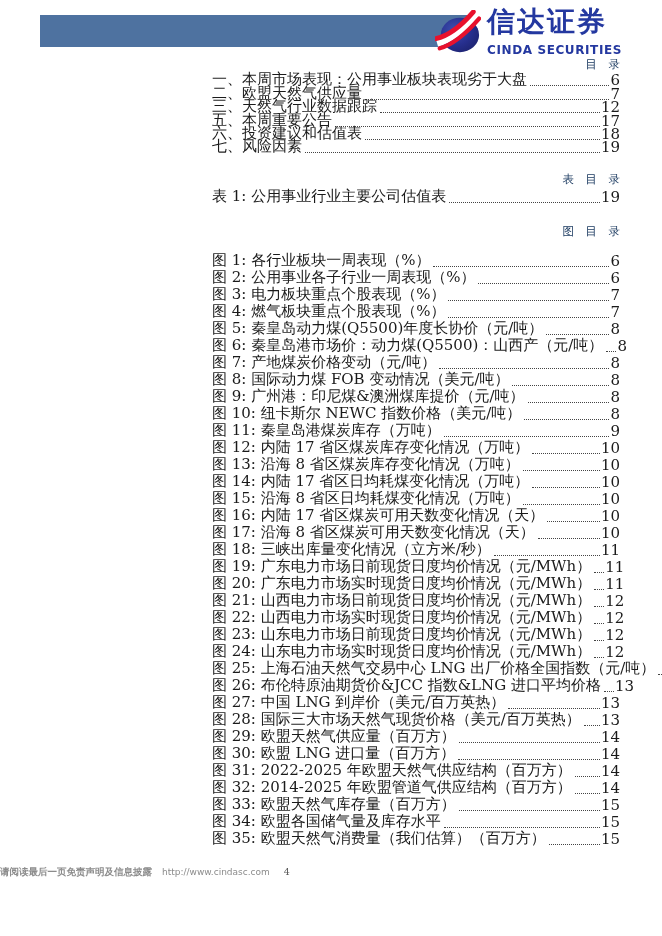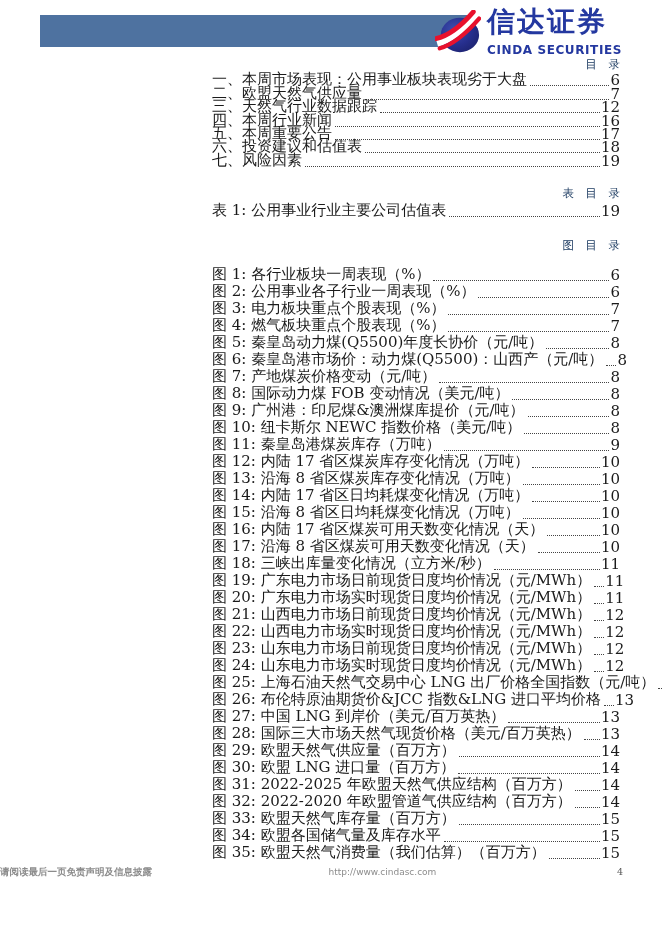--- a/index.html
+++ b/index.html
@@ -44,21 +44,21 @@
   .table-list .row, .figure-list .row { height:17px; }
   .row .label { white-space:nowrap; }
   .row .leader {
     flex:1 1 auto; border-bottom:1px dotted #444; margin:0 1px 3px 3px;
     min-width:10px;
   }
   .row .pagenum { color:#1a1a1a; }
   
   .footer {
     position:absolute; top:866px; left:0; right:39px;
-    display:flex; justify-content:space-between; align-items:baseline; gap:10px;
+    display:flex; justify-content:flex-start; align-items:baseline; gap:10px;
     font-size:9.5px; color:#8c8c8c;
   }
   .footer .disclaimer { font-weight:bold; }
   .footer .site-url {
     font-family:"DejaVu Sans","Liberation Sans",sans-serif; font-size:9px;
     color:#8c8c8c; text-decoration:none;
   }
   .footer .page-no { color:#595959; margin-left:4px; }
 </style>
 </head>
@@ -105,25 +105,20 @@
           <span class="leader"></span>
           <span class="pagenum">7</span>
         </div>
 
         <div class="row">
           <span class="label">三、天然气行业数据跟踪</span>
           <span class="leader"></span>
           <span class="pagenum">12</span>
         </div>
 
-        <div class="row">
-          <span class="label">四、本周行业新闻</span>
-          <span class="leader"></span>
-          <span class="pagenum">16</span>
-        </div>
 
         <div class="row">
           <span class="label">五、本周重要公告</span>
           <span class="leader"></span>
           <span class="pagenum">17</span>
         </div>
 
         <div class="row">
           <span class="label">六、投资建议和估值表</span>
           <span class="leader"></span>
@@ -332,21 +327,21 @@
           <span class="pagenum">14</span>
         </div>
 
         <div class="row">
           <span class="label">图 31: 2022-2025 年欧盟天然气供应结构（百万方）</span>
           <span class="leader"></span>
           <span class="pagenum">14</span>
         </div>
 
         <div class="row">
-          <span class="label">图 32: 2022-2020 年欧盟管道气供应结构（百万方）</span>
+          <span class="label">图 32: 2014-2025 年欧盟管道气供应结构（百万方）</span>
           <span class="leader"></span>
           <span class="pagenum">14</span>
         </div>
 
         <div class="row">
           <span class="label">图 33: 欧盟天然气库存量（百万方）</span>
           <span class="leader"></span>
           <span class="pagenum">15</span>
         </div>
 

